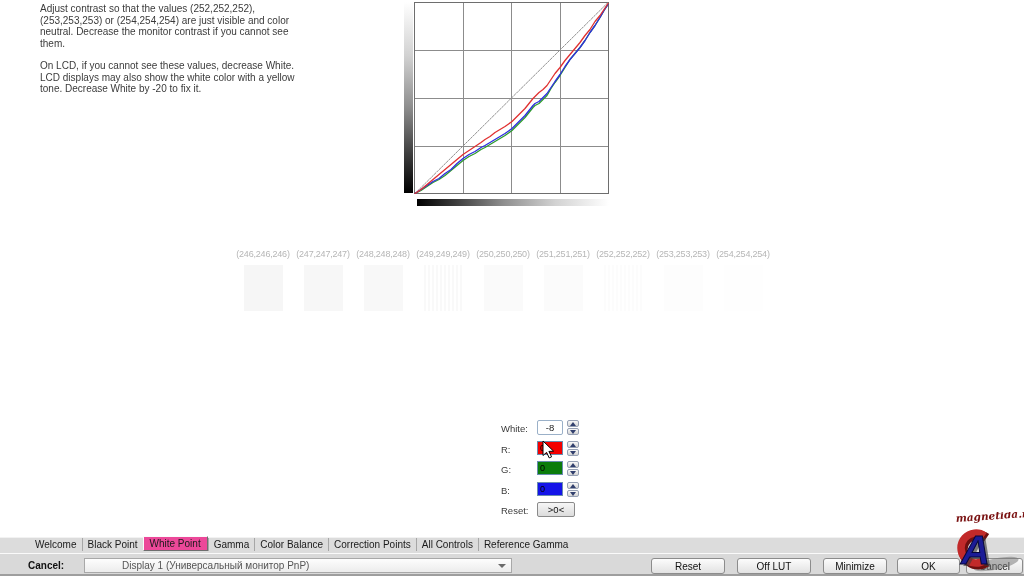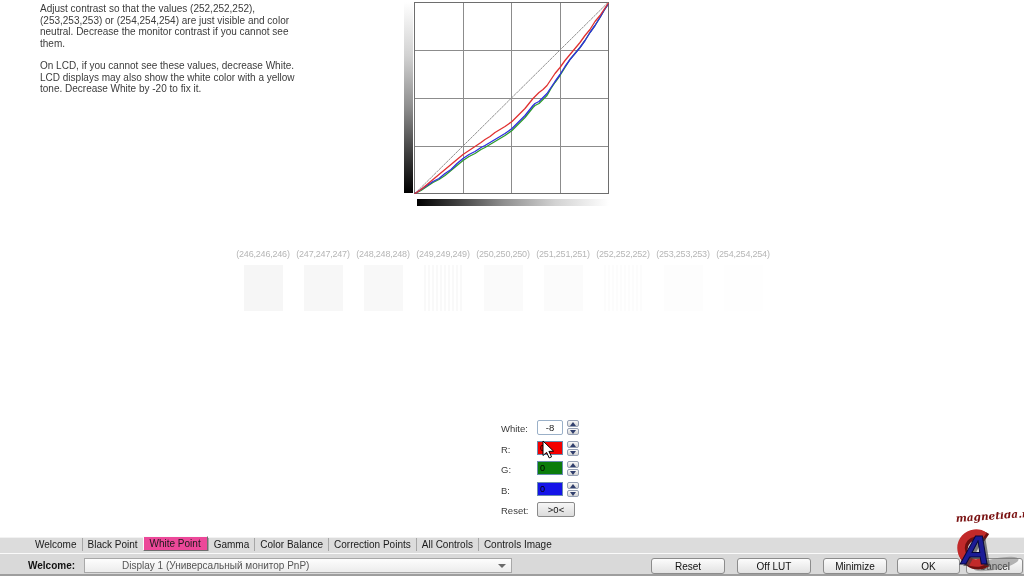--- a/index.html
+++ b/index.html
@@ -204,25 +204,25 @@
 </svg>
 
 <div class="abs tabbar">
     <span class="tab">Welcome</span>
     <span class="tab">Black Point</span>
     <span class="tab selected">White Point</span>
     <span class="tab">Gamma</span>
     <span class="tab">Color Balance</span>
     <span class="tab">Correction Points</span>
     <span class="tab">All Controls</span>
-    <span class="tab">Controls Image</span>
+    <span class="tab">Reference Gamma</span>
   </div>
 
 <div class="abs bottombar">
-  <span class="display-label">Welcome:</span>
+  <span class="display-label">Cancel:</span>
   <div class="dropdown">
     <span class="dd-text">Display 1 (Универсальный монитор PnP)</span>
     <i class="dd-arrow"></i>
   </div>
   <div>
       <button class="btn" style="left: 651px; width: 74px;">Reset</button>
       <button class="btn" style="left: 737px; width: 74px;">Off LUT</button>
       <button class="btn" style="left: 823px; width: 64px;">Minimize</button>
       <button class="btn" style="left: 897px; width: 63px;">OK</button>
       <button class="btn" style="left: 966px; width: 57px;">Cancel</button>

